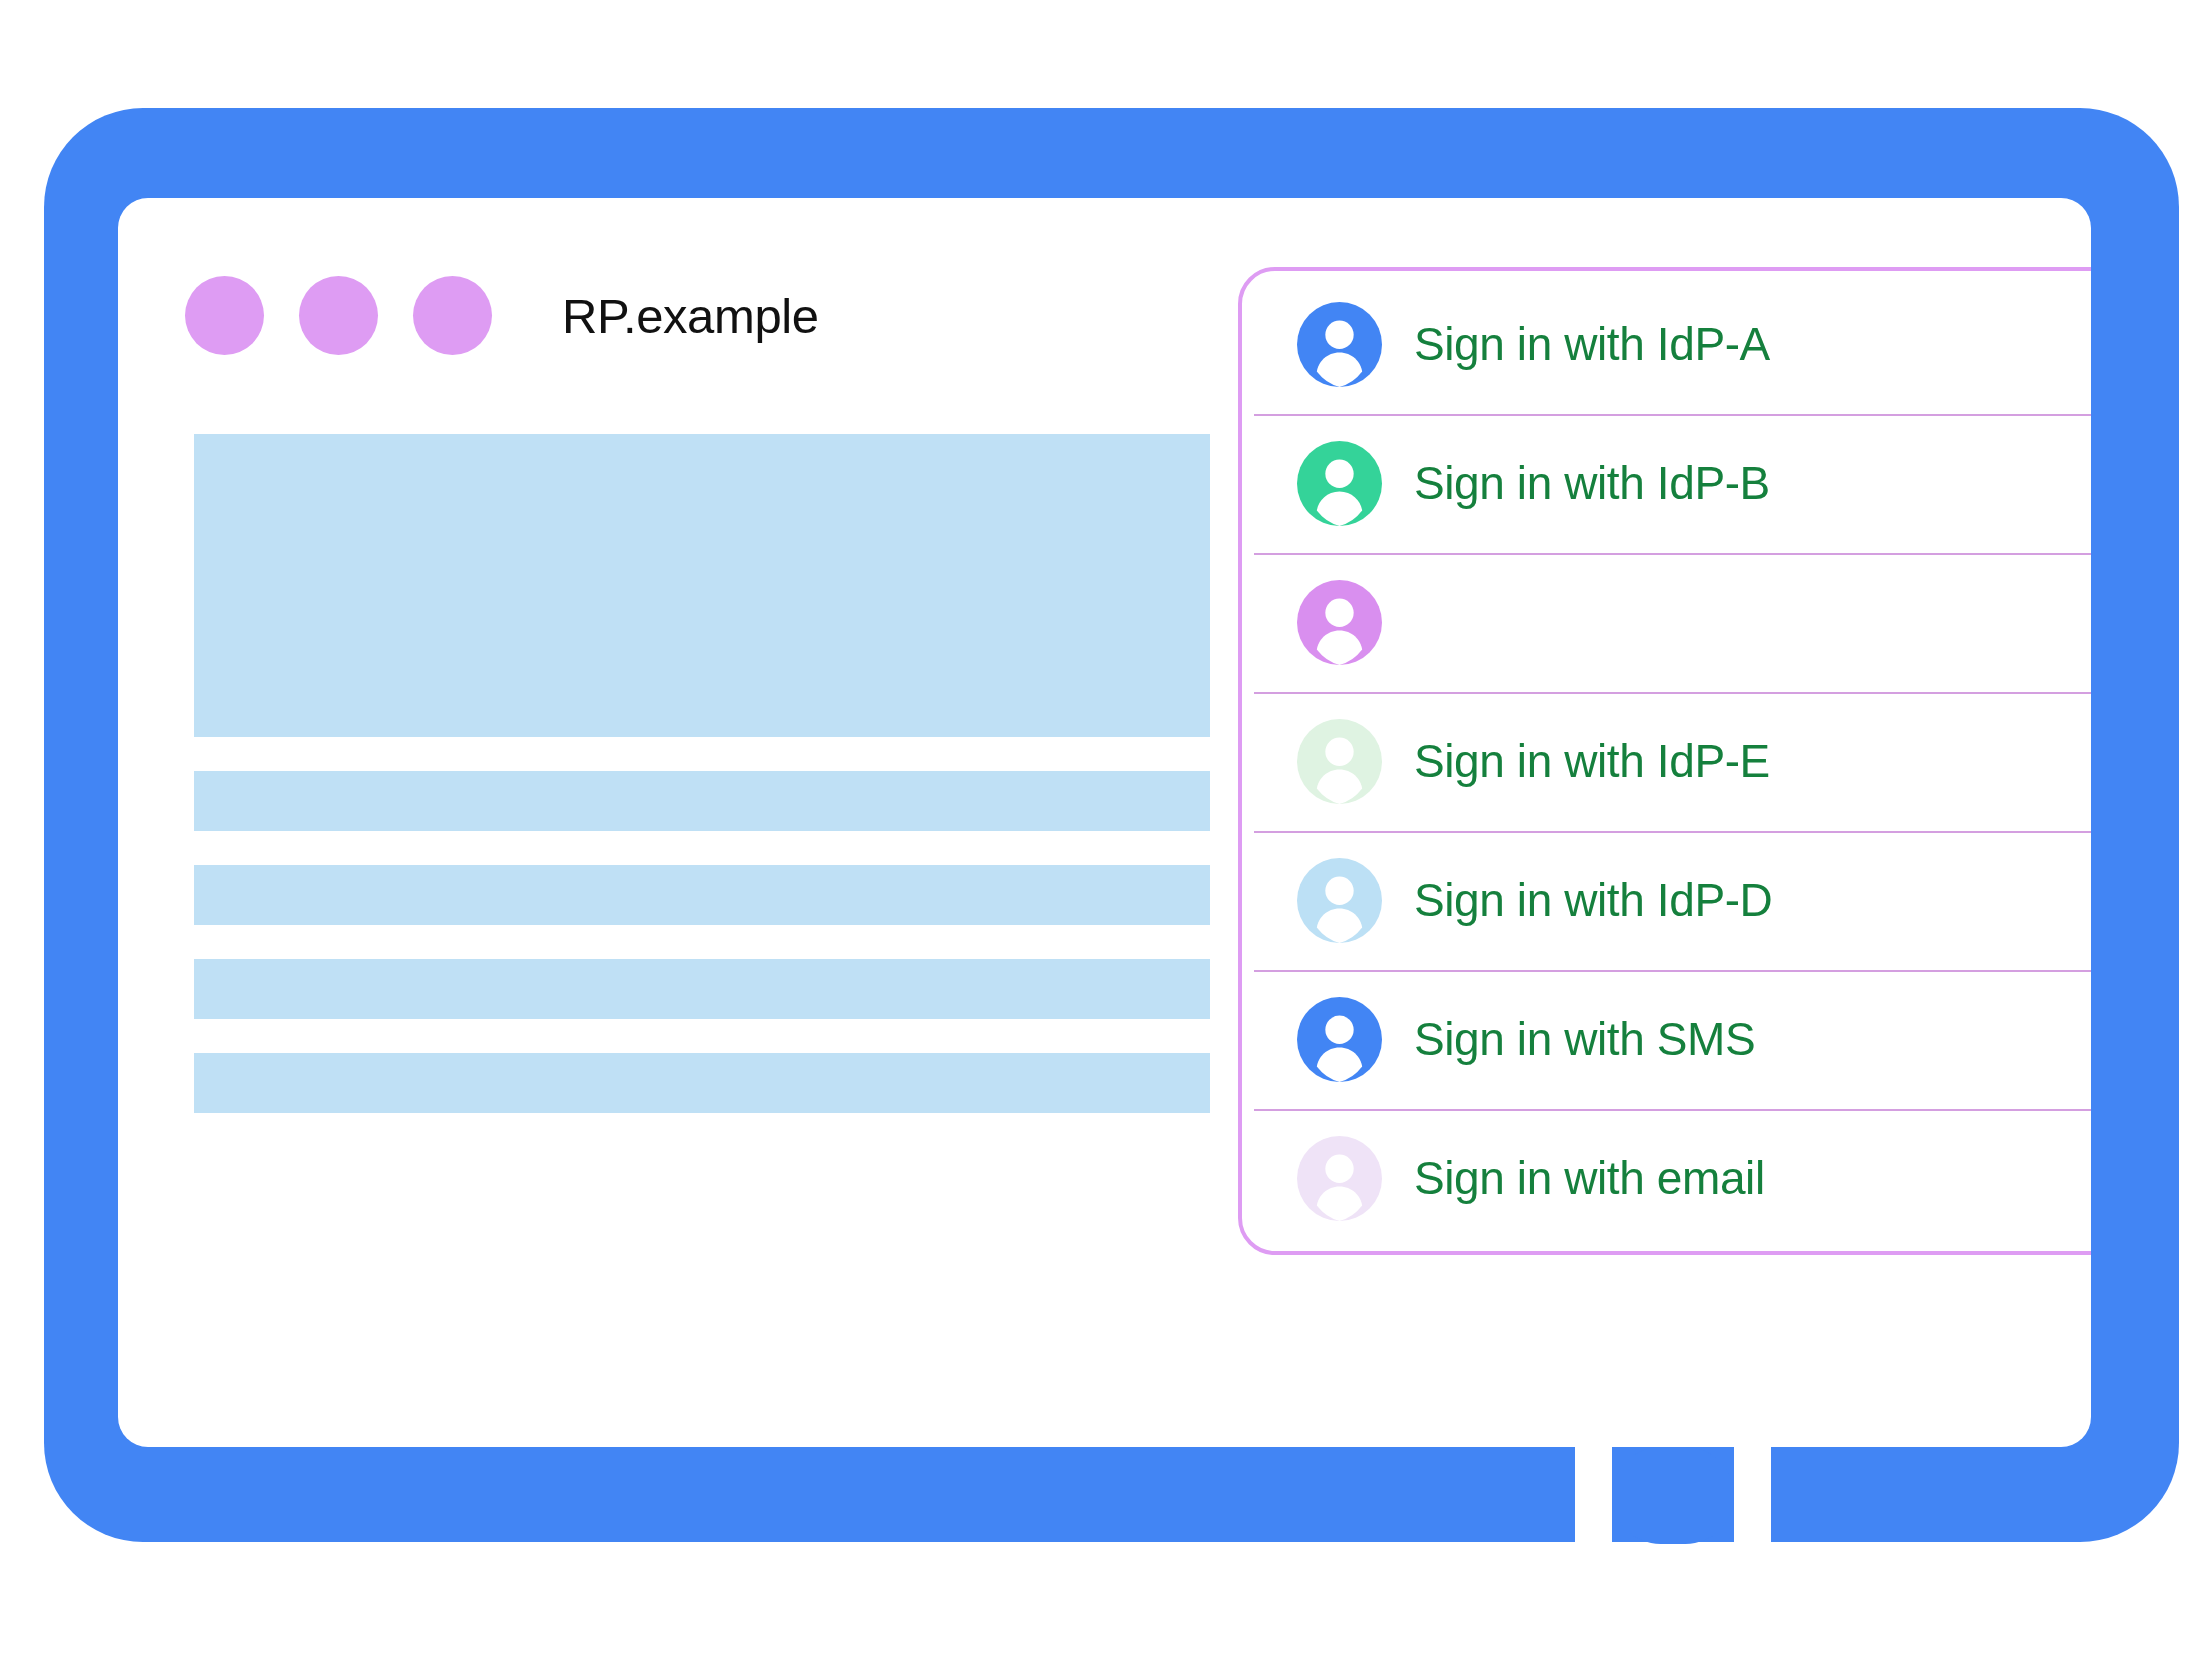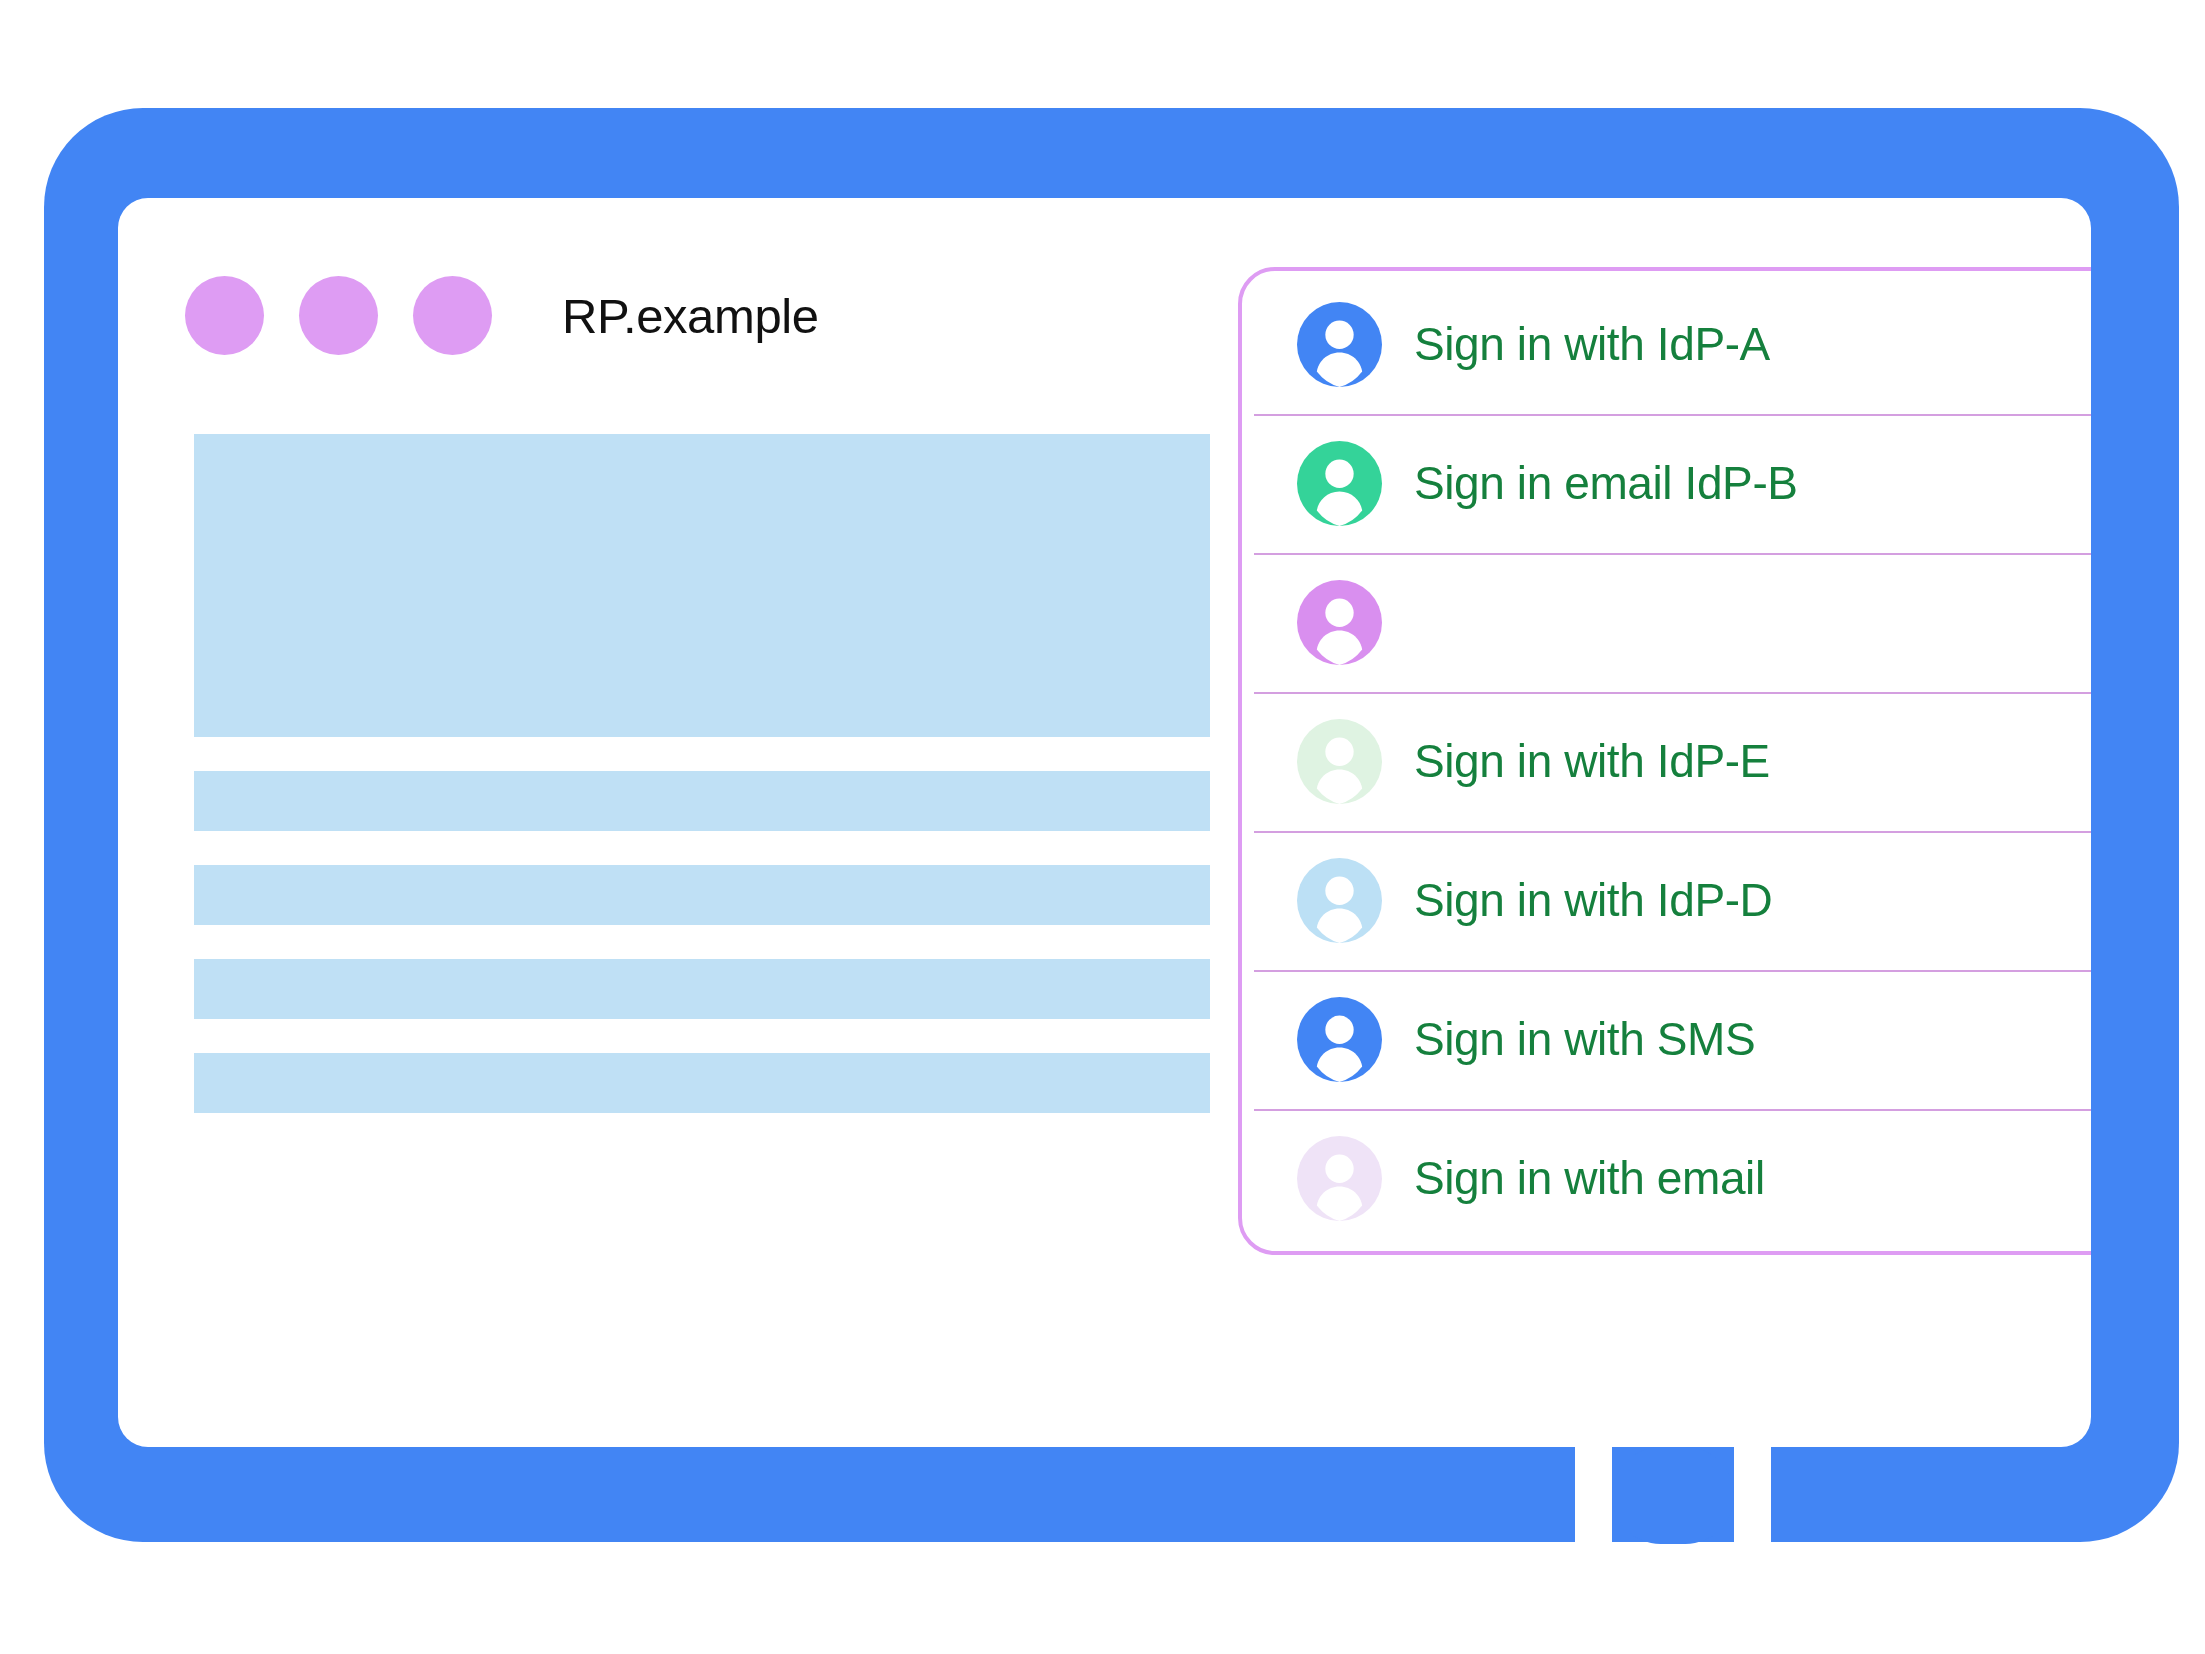--- a/index.html
+++ b/index.html
@@ -185,21 +185,21 @@
         <span class="signin-label">Sign in with IdP-A</span>
       </div>
       <div class="signin-row">
         <span class="avatar">
           <svg viewBox="0 0 96 96" xmlns="http://www.w3.org/2000/svg">
             <circle cx="48" cy="48" r="48" fill="#34D399"></circle>
             <circle cx="48" cy="37" r="16" fill="#ffffff"></circle>
             <path d="M48 57c-14 0-24 10.5-25.6 21.5A48 48 0 0 0 48 96a48 48 0 0 0 25.6-17.5C72 67.5 62 57 48 57z" fill="#ffffff"></path>
           </svg>
         </span>
-        <span class="signin-label">Sign in email IdP-B</span>
+        <span class="signin-label">Sign in with IdP-B</span>
       </div>
       <div class="signin-row">
         <span class="avatar">
           <svg viewBox="0 0 96 96" xmlns="http://www.w3.org/2000/svg">
             <circle cx="48" cy="48" r="48" fill="#D98FEF"></circle>
             <circle cx="48" cy="37" r="16" fill="#ffffff"></circle>
             <path d="M48 57c-14 0-24 10.5-25.6 21.5A48 48 0 0 0 48 96a48 48 0 0 0 25.6-17.5C72 67.5 62 57 48 57z" fill="#ffffff"></path>
           </svg>
         </span>
       </div>

